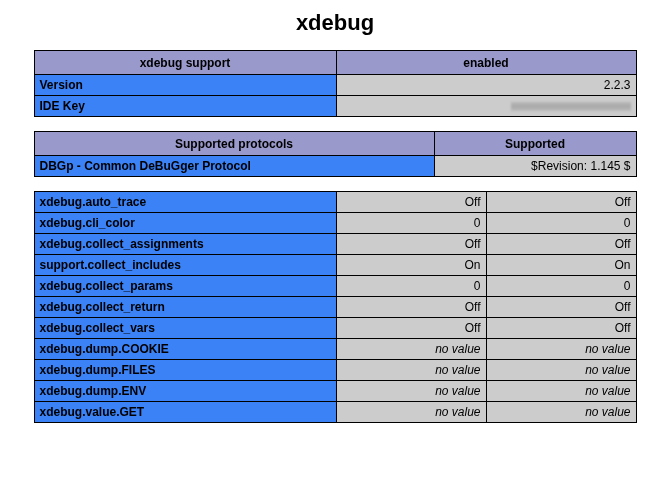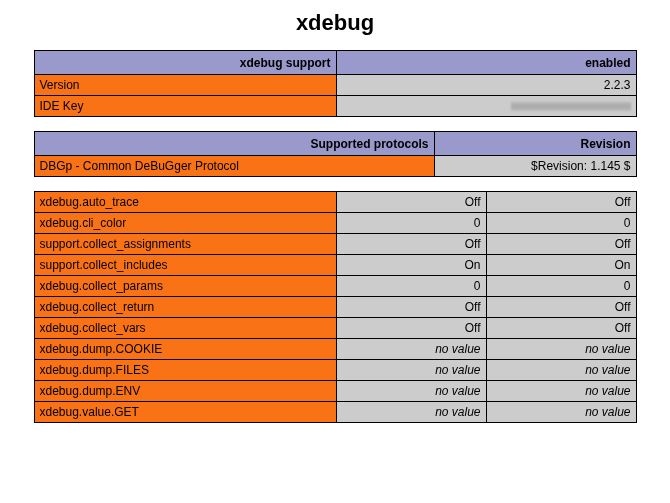--- a/index.html
+++ b/index.html
@@ -38,26 +38,26 @@
     border: 1px solid #000000;
     padding: 3px 5px;
     font-size: 12px;
     vertical-align: middle;
     overflow: hidden;
     white-space: nowrap;
   }
   .h {
     background: #9999cc;
     font-weight: bold;
-    text-align: right;
+    text-align: center;
     height: 17px;
   }
   .e {
-    background: #f97316;
-    font-weight: normal;
+    background: #3b82f6;
+    font-weight: bold;
     text-align: left;
   }
   .v {
     background: #cccccc;
     text-align: right;
     font-weight: normal;
   }
   .v i {
     font-style: italic;
   }
@@ -107,21 +107,21 @@
   </table>
 
   <table class="info proto-table">
     <colgroup>
         <col class="c1">
         <col class="c2">
       </colgroup>
     <tbody>
       <tr>
         <td class="h">Supported protocols</td>
-        <td class="h">Revision</td>
+        <td class="h">Supported</td>
       </tr>
       <tr>
         <td class="e">DBGp - Common DeBuGger Protocol</td>
         <td class="v">$Revision: 1.145 $</td>
       </tr>
     </tbody>
   </table>
 
   <table class="info directive-table">
     <colgroup>
@@ -134,21 +134,21 @@
         <td class="e">xdebug.auto_trace</td>
         <td class="v">Off</td>
         <td class="v">Off</td>
       </tr>
       <tr>
         <td class="e">xdebug.cli_color</td>
         <td class="v">0</td>
         <td class="v">0</td>
       </tr>
       <tr>
-        <td class="e">support.collect_assignments</td>
+        <td class="e">xdebug.collect_assignments</td>
         <td class="v">Off</td>
         <td class="v">Off</td>
       </tr>
       <tr>
         <td class="e">support.collect_includes</td>
         <td class="v">On</td>
         <td class="v">On</td>
       </tr>
       <tr>
         <td class="e">xdebug.collect_params</td>

